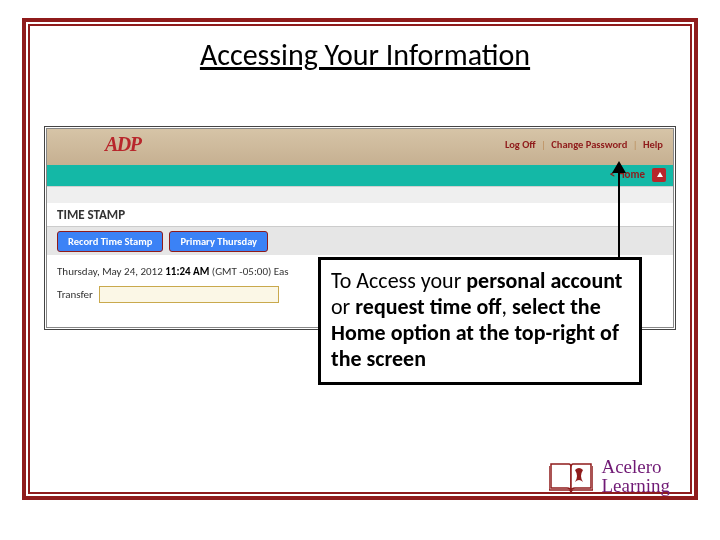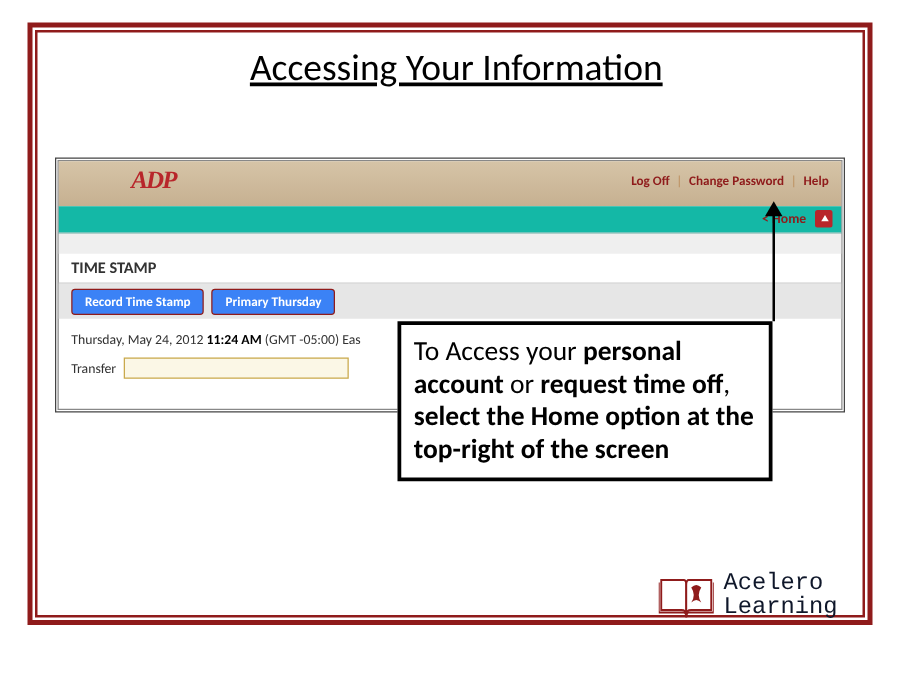--- a/index.html
+++ b/index.html
@@ -175,21 +175,21 @@
     height: 204px;
     border: 1px solid #444;
     pointer-events: none;
   }
 
   
   .callout {
     position: absolute;
     left: 318px;
     top: 257px;
-    width: 300px;
+    width: 324px;
     border: 3px solid #000;
     background: #fff;
     padding: 8px 10px 10px 10px;
     font-size: 22px;
     line-height: 1.18;
     color: #000;
   }
 
   
   .arrow-line {
@@ -218,23 +218,23 @@
     display: flex;
     align-items: center;
     gap: 8px;
   }
   .logo-book {
     width: 44px;
     height: 40px;
     position: relative;
   }
   .logo-text {
-    font-family: Liberation Mono, monospace;
+    font-family: Liberation Serif, serif;
     font-size: 19px;
-    color: #0f172a;
+    color: #701a75;
     line-height: 1.0;
   }
 </style>
 </head>
 <body>
 
 <div class="slide-outer"></div>
 <div class="slide-inner"></div>
 
 <div class="title">Accessing Your Information</div>

